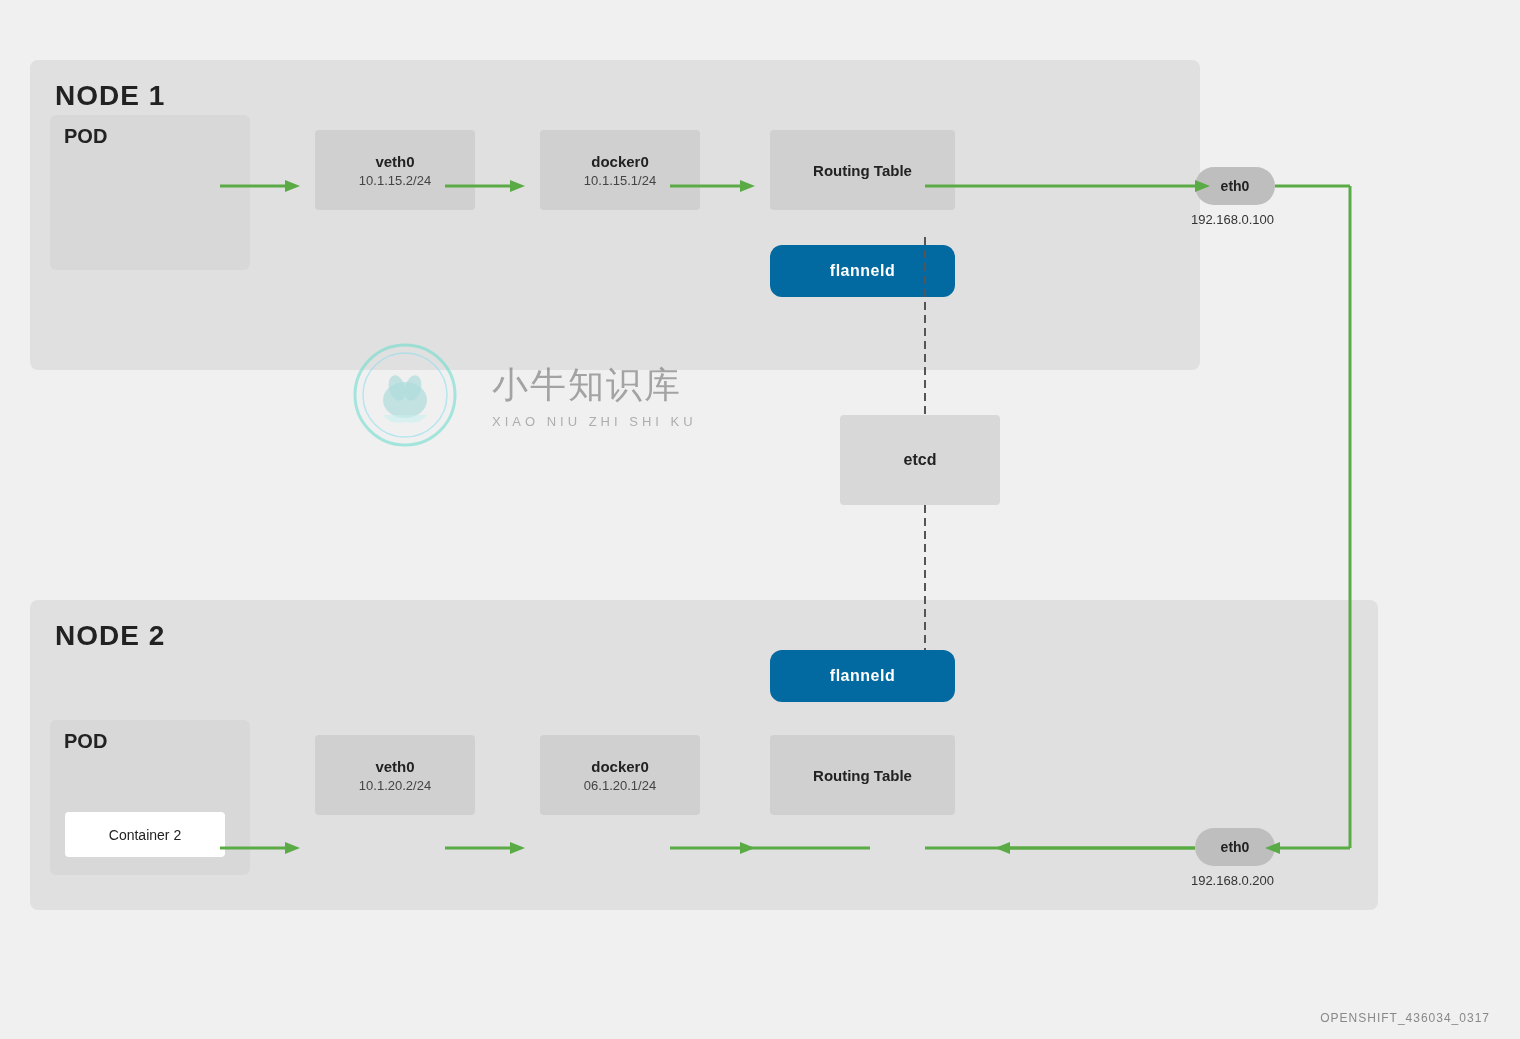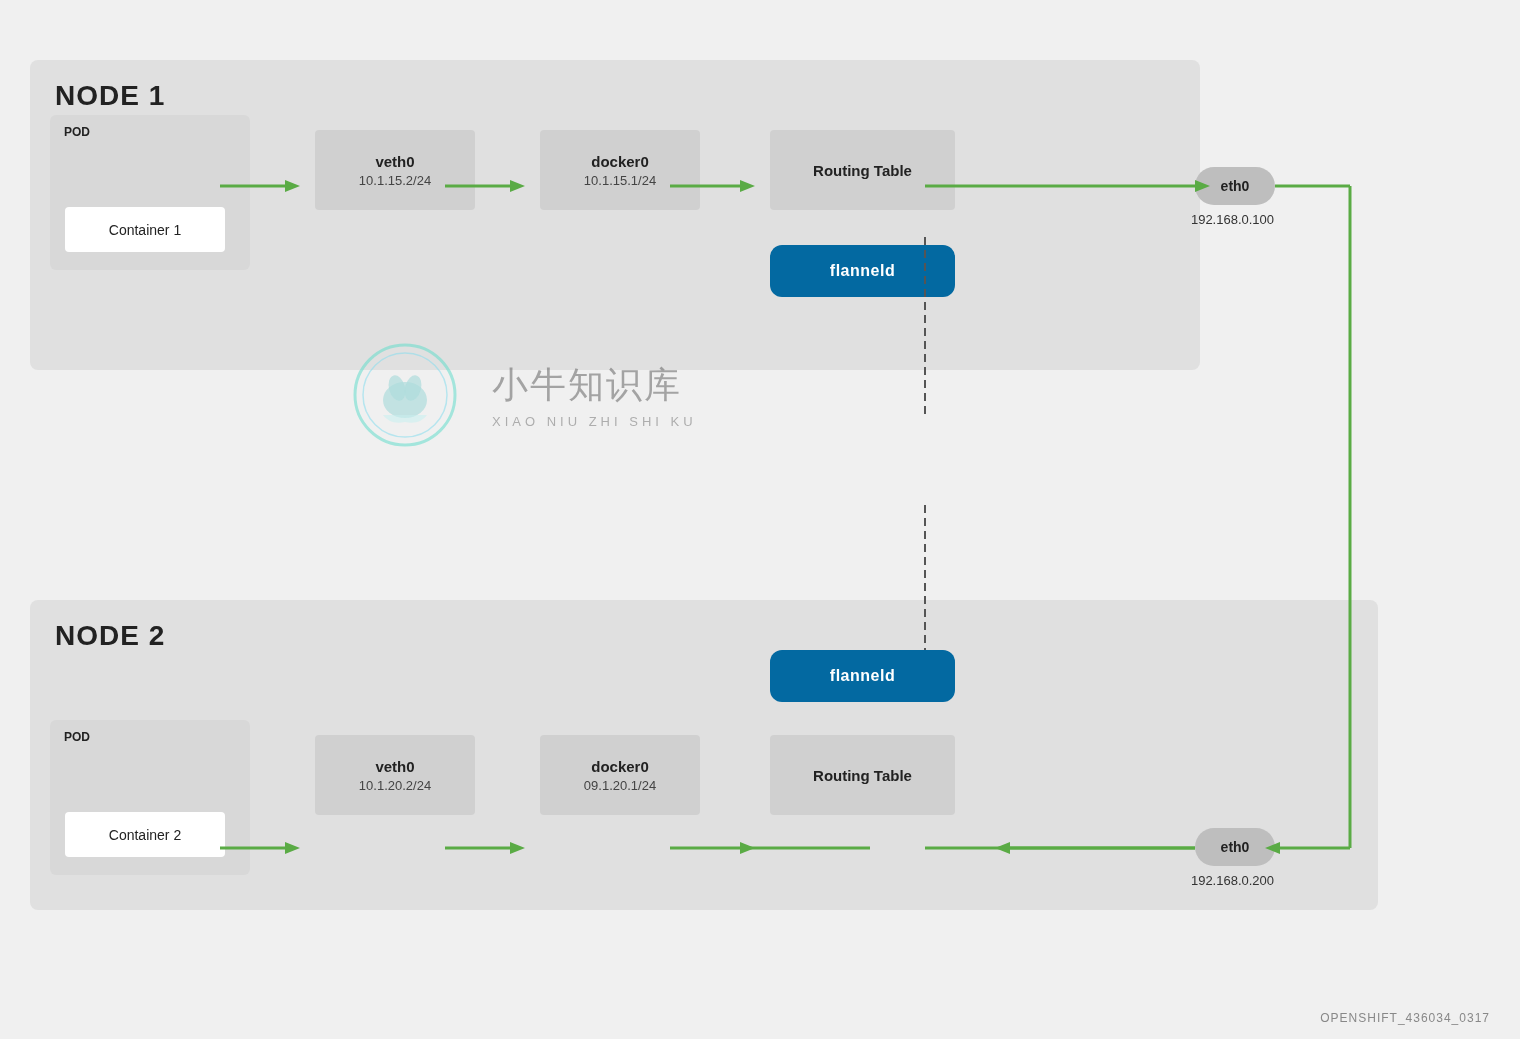--- a/index.html
+++ b/index.html
@@ -60,21 +60,21 @@
     }
 
     .pod-box {
       background: #d8d8d8;
       border-radius: 6px;
       position: absolute;
     }
 
     .pod-label {
       font-weight: 700;
-      font-size: 12px;
+      font-size: 20px;
       color: #222;
       position: absolute;
       top: 10px;
       left: 14px;
     }
 
     .container-box {
       background: #ffffff;
       border-radius: 4px;
       position: absolute;
@@ -195,23 +195,20 @@
 </head>
 <body>
 
 <div class="main-container">
 
   <div class="node-panel" style="top: 60px; left: 30px; width: 1170px; height: 310px;">
     <div class="node-label">NODE 1</div>
 
     <div class="pod-box" style="top: 55px; left: 20px; width: 200px; height: 155px;">
       <span class="pod-label">POD</span>
-      <div class="container-box" style="bottom: 18px; left: 15px; width: 160px; height: 45px;">
-        <span>Container 1</span>
-      </div>
     </div>
 
     <div class="box" style="top: 70px; left: 285px; width: 160px; height: 80px;">
       <span class="box-title">veth0</span>
       <span class="box-subtitle">10.1.15.2/24</span>
     </div>
 
     <div class="box" style="top: 70px; left: 510px; width: 160px; height: 80px;">
       <span class="box-title">docker0</span>
       <span class="box-subtitle">10.1.15.1/24</span>
@@ -225,20 +222,23 @@
       <span class="flannel-label">flanneld</span>
     </div>
   </div>
 
   <div class="eth-pill" style="top: 167px; left: 1195px; width: 80px; height: 38px;">
     <span>eth0</span>
   </div>
 
   <div class="ip-label" style="top: 212px; left: 1155px; width: 155px;">192.168.0.100</div>
 
+  <div class="etcd-box" style="top: 415px; left: 840px; width: 160px; height: 90px;">
+    <span style="font-size:16px;font-weight:600;">etcd</span>
+  </div>
 
   <div class="node-panel" style="top: 600px; left: 30px; width: 1348px; height: 310px;">
     <div class="node-label">NODE 2</div>
 
     <div class="flannel-box" style="top: 50px; left: 740px; width: 185px; height: 52px;">
       <span class="flannel-label">flanneld</span>
     </div>
 
     <div class="pod-box" style="top: 120px; left: 20px; width: 200px; height: 155px;">
       <span class="pod-label">POD</span>
@@ -247,21 +247,21 @@
       </div>
     </div>
 
     <div class="box" style="top: 135px; left: 285px; width: 160px; height: 80px;">
       <span class="box-title">veth0</span>
       <span class="box-subtitle">10.1.20.2/24</span>
     </div>
 
     <div class="box" style="top: 135px; left: 510px; width: 160px; height: 80px;">
       <span class="box-title">docker0</span>
-      <span class="box-subtitle">09.1.20.1/24</span>
+      <span class="box-subtitle">06.1.20.1/24</span>
     </div>
 
     <div class="box" style="top: 135px; left: 740px; width: 185px; height: 80px;">
       <span class="box-title">Routing Table</span>
     </div>
   </div>
 
   <div class="eth-pill" style="top: 828px; left: 1195px; width: 80px; height: 38px;">
     <span>eth0</span>
   </div>

